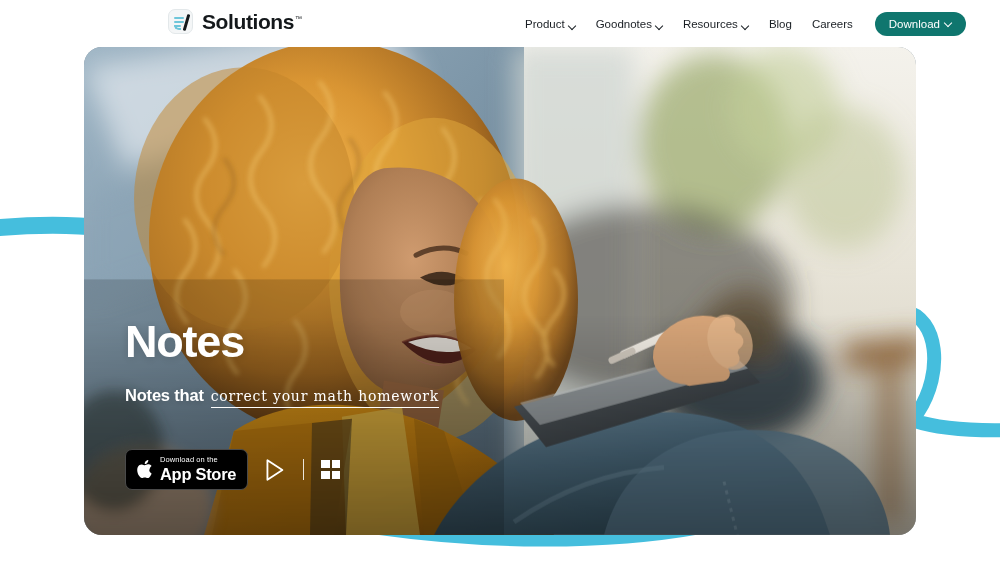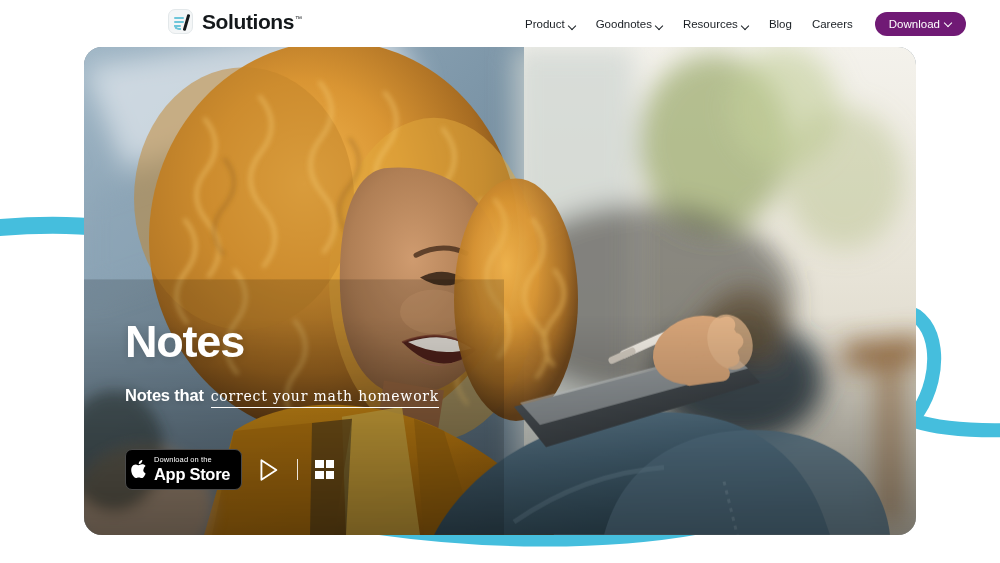--- a/index.html
+++ b/index.html
@@ -58,21 +58,21 @@
   }
   .chev::before {
     content:""; position:absolute; left:0; top:0;
     width:5px; height:5px;
     border-right:1.2px solid #1a1f24; border-bottom:1.2px solid #1a1f24;
     transform:rotate(45deg); transform-origin:center;
   }
   .chev-w::before { border-color:#ffffff; }
   .btn-download {
     margin-left:12px; display:flex; align-items:center; gap:5px;
-    background:#701a75; color:#fff; font-size:11.5px;
+    background:#0f766e; color:#fff; font-size:11.5px;
     padding:6px 14px; border-radius:14px; border:none; cursor:pointer;
     white-space:nowrap;
   }
 
   
   .hero {
     position:absolute; left:84px; top:47px; width:832px; height:488px;
     border-radius:18px; overflow:hidden; z-index:3;
     background:#7f8f9c;
   }
@@ -95,21 +95,21 @@
     font-family:"DejaVu Serif", serif;
     font-weight:normal; font-size:14px;
     letter-spacing:0.8px;
     border-bottom:1.4px solid #ffffff; padding-bottom:3px;
   }
 
   .stores { display:flex; align-items:center; gap:17px; margin-top:41px; margin-bottom:45px; }
   .appstore {
     display:flex; align-items:center; gap:7px;
     background:#000; border:1px solid #4a4a4a; border-radius:7px;
-    padding:6px 11px 7px 4px; cursor:pointer;
+    padding:6px 11px 7px 10px; cursor:pointer;
   }
   .apple-logo { width:17px; height:20px; flex:none; }
   .as-text { display:flex; flex-direction:column; line-height:1; }
   .as-small { color:#fff; font-size:7.5px; letter-spacing:0.1px; margin-bottom:2px; }
   .as-big { color:#fff; font-size:16.5px; font-weight:bold; letter-spacing:-0.3px;text-align:right; }
 
   .play-icon { width:21px; height:22px; cursor:pointer; flex:none; }
   .divider { width:1.3px; height:21px; background:rgba(255,255,255,0.85); flex:none; }
   .win-icon {
     width:19px; height:19px; display:grid; flex:none;

